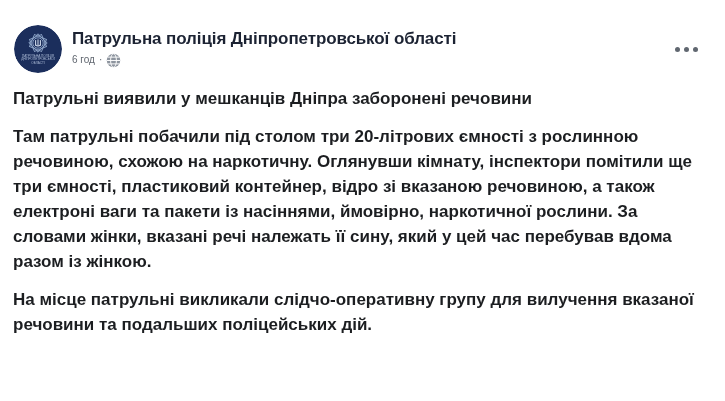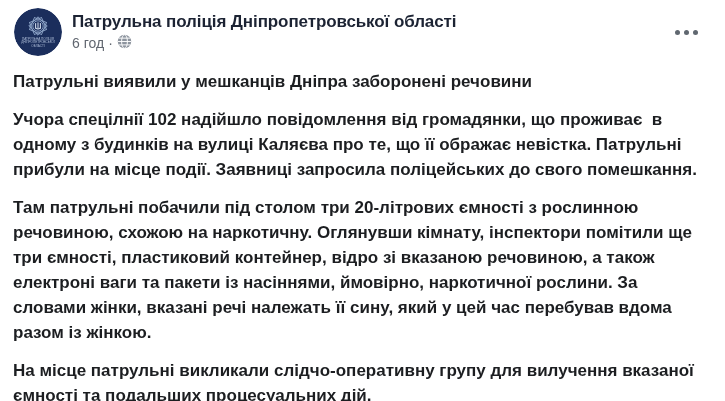--- a/index.html
+++ b/index.html
@@ -9,20 +9,21 @@
     height: 401px;
     background: #ffffff;
     font-family: "Liberation Sans", sans-serif;
     overflow: hidden;
   }
   .post-card {
     width: 725px;
     height: 348px;
     background: #ffffff;
     position: relative;
+    margin-top: 17px;
   }
   .post-header {
     display: flex;
     align-items: flex-start;
     padding: 8px 16px 0 14px;
   }
   .avatar-wrap {
     width: 48px;
     height: 48px;
     border-radius: 50%;
@@ -40,23 +41,23 @@
     font-size: 17px;
     font-weight: 700;
     color: #1c2333;
     letter-spacing: -0.1px;
     line-height: 21px;
     cursor: pointer;
     display: inline-block;
   }
   .meta-row {
     display: flex;
-    align-items: flex-start;
+    align-items: center;
     margin-top: 2px;
-    font-size: 14px;
+    font-size: 10px;
     color: #616770;
     line-height: 18px;
   }
   .meta-row .sep { margin: 0 4px; }
   .globe { display: inline-block; width: 15px; height: 15px; vertical-align: middle; }
   .more-btn {
     position: absolute;
     top: 20px;
     right: 22px;
     width: 34px;
@@ -134,18 +135,17 @@
     </div>
     <button class="more-btn" aria-label="More options">
       <span class="dot"></span>
       <span class="dot"></span>
       <span class="dot"></span>
     </button>
   </div>
 
   <div class="post-body">
     <p>Патрульні виявили у мешканців Дніпра заборонені речовини</p>
-    <p>Учора спецілнії 102 надійшло повідомлення від громадянки, що проживає  в одному з будинків на вулиці Каляєва про те, що її ображає невістка. Патрульні прибули на місце події. Заявниці запросила поліцейських до свого помешкання.</p>
     <p>Там патрульні побачили під столом три 20-літрових ємності з рослинною речовиною, схожою на наркотичну. Оглянувши кімнату, інспектори помітили ще три ємності, пластиковий контейнер, відро зі вказаною речовиною, а також електроні ваги та пакети із насіннями, ймовірно, наркотичної рослини. За словами жінки, вказані речі належать її сину, який у цей час перебував вдома разом із жінкою.</p>
-    <p>На місце патрульні викликали слідчо-оперативну групу для вилучення вказаної ємності та подальших процесуальних дій.</p>
+    <p>На місце патрульні викликали слідчо-оперативну групу для вилучення вказаної речовини та подальших поліцейських дій.</p>
   </div>
 
 </div>
 
 </body></html>

